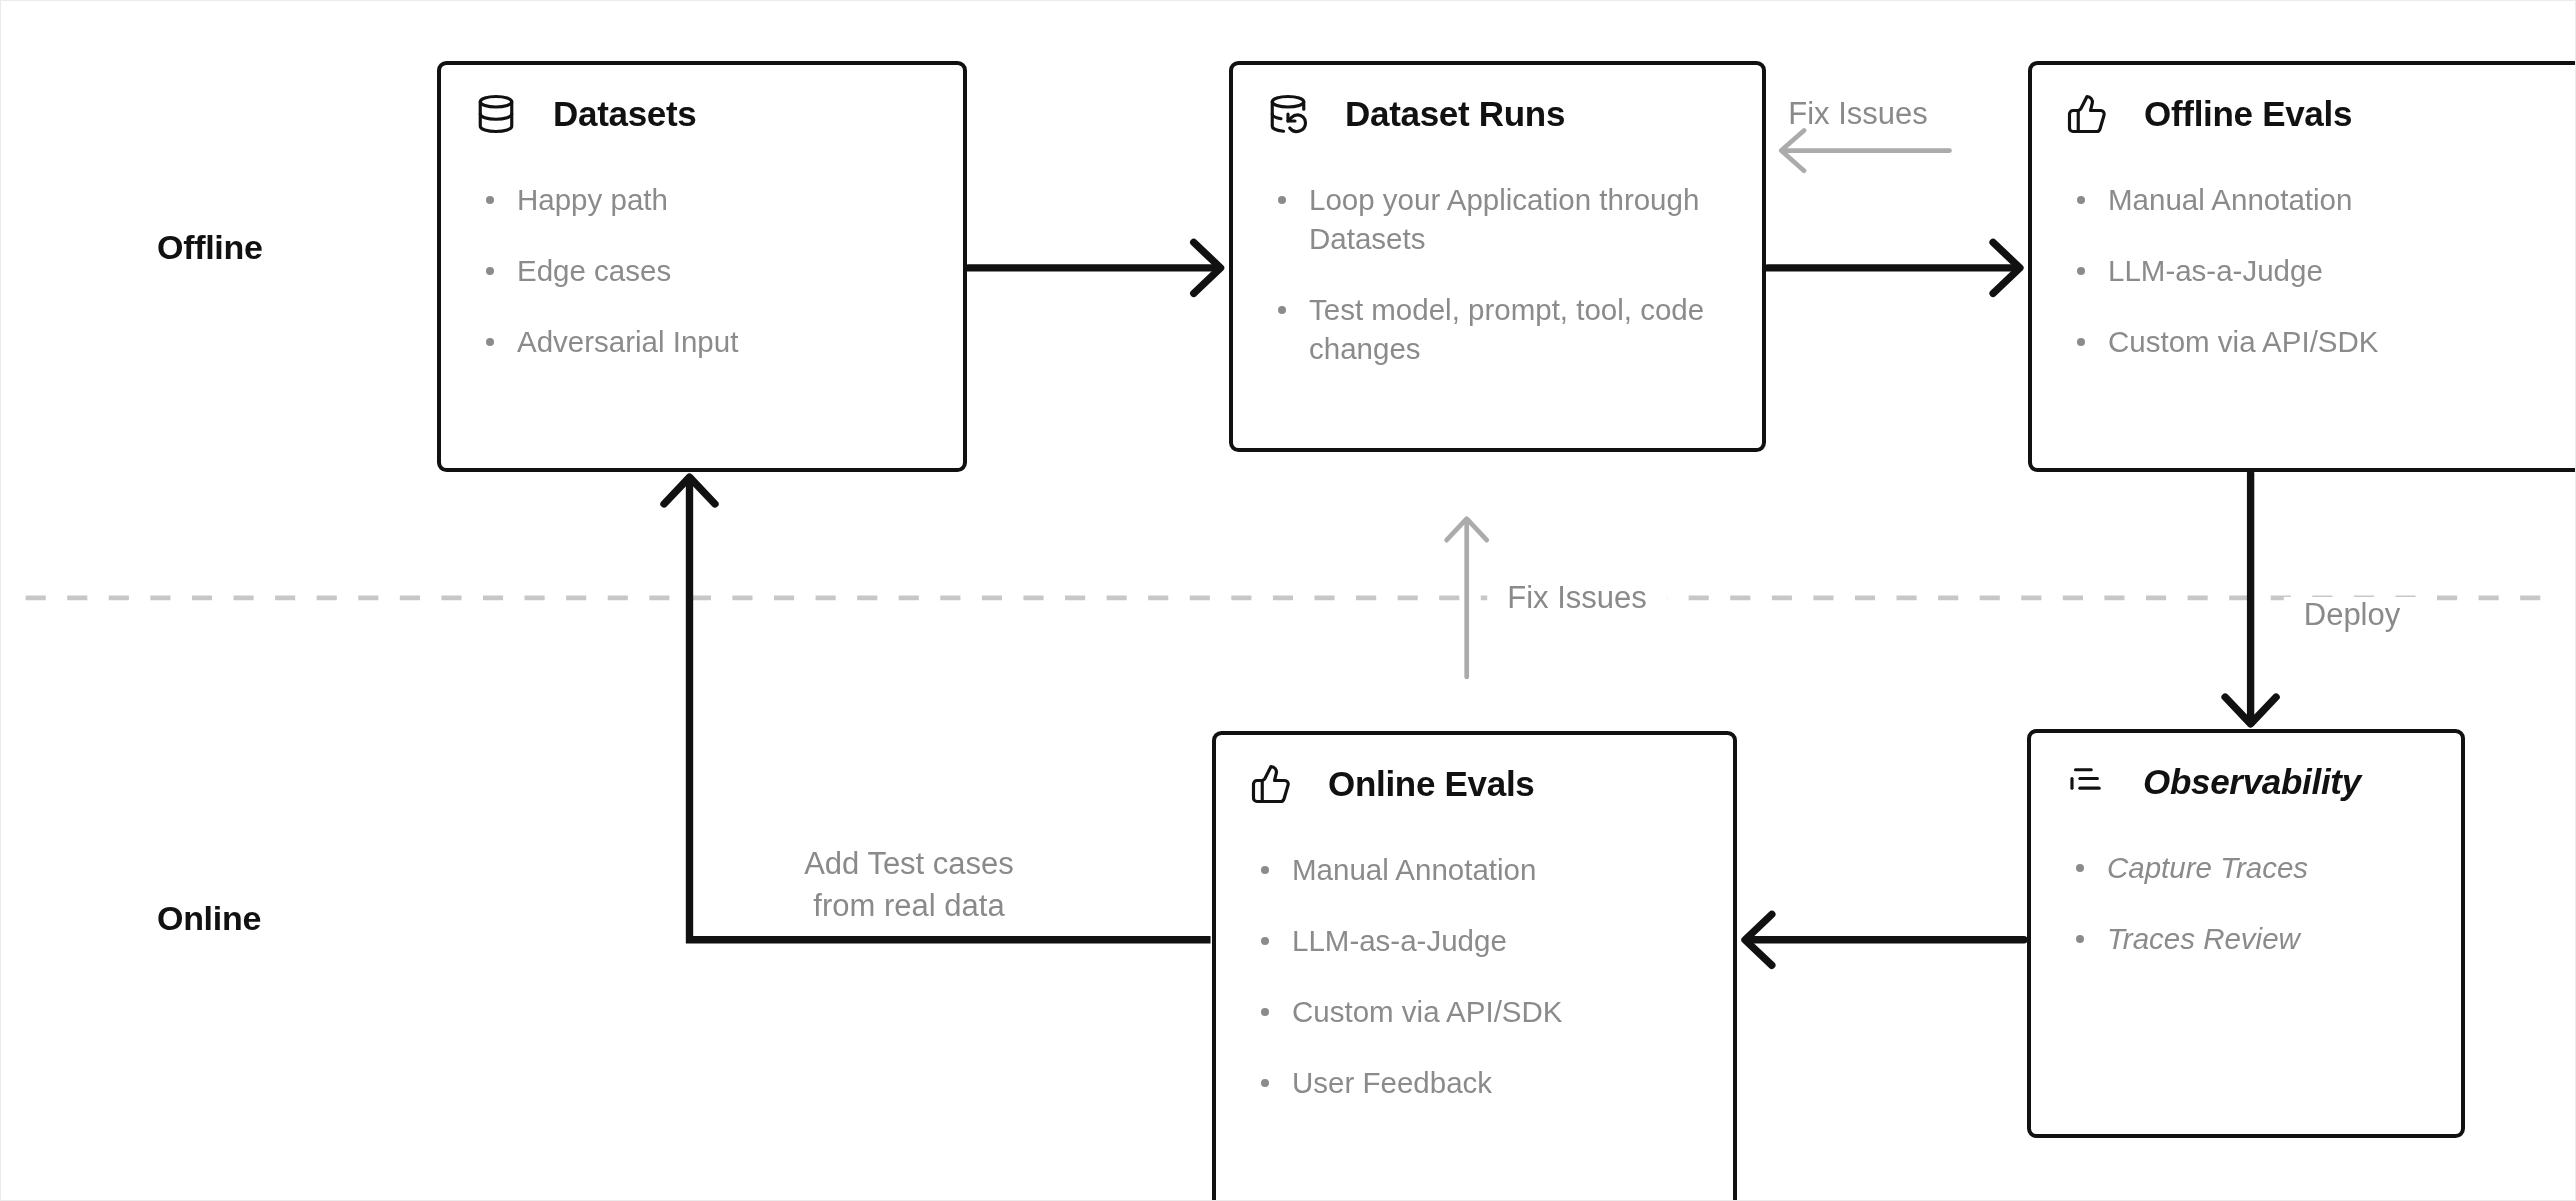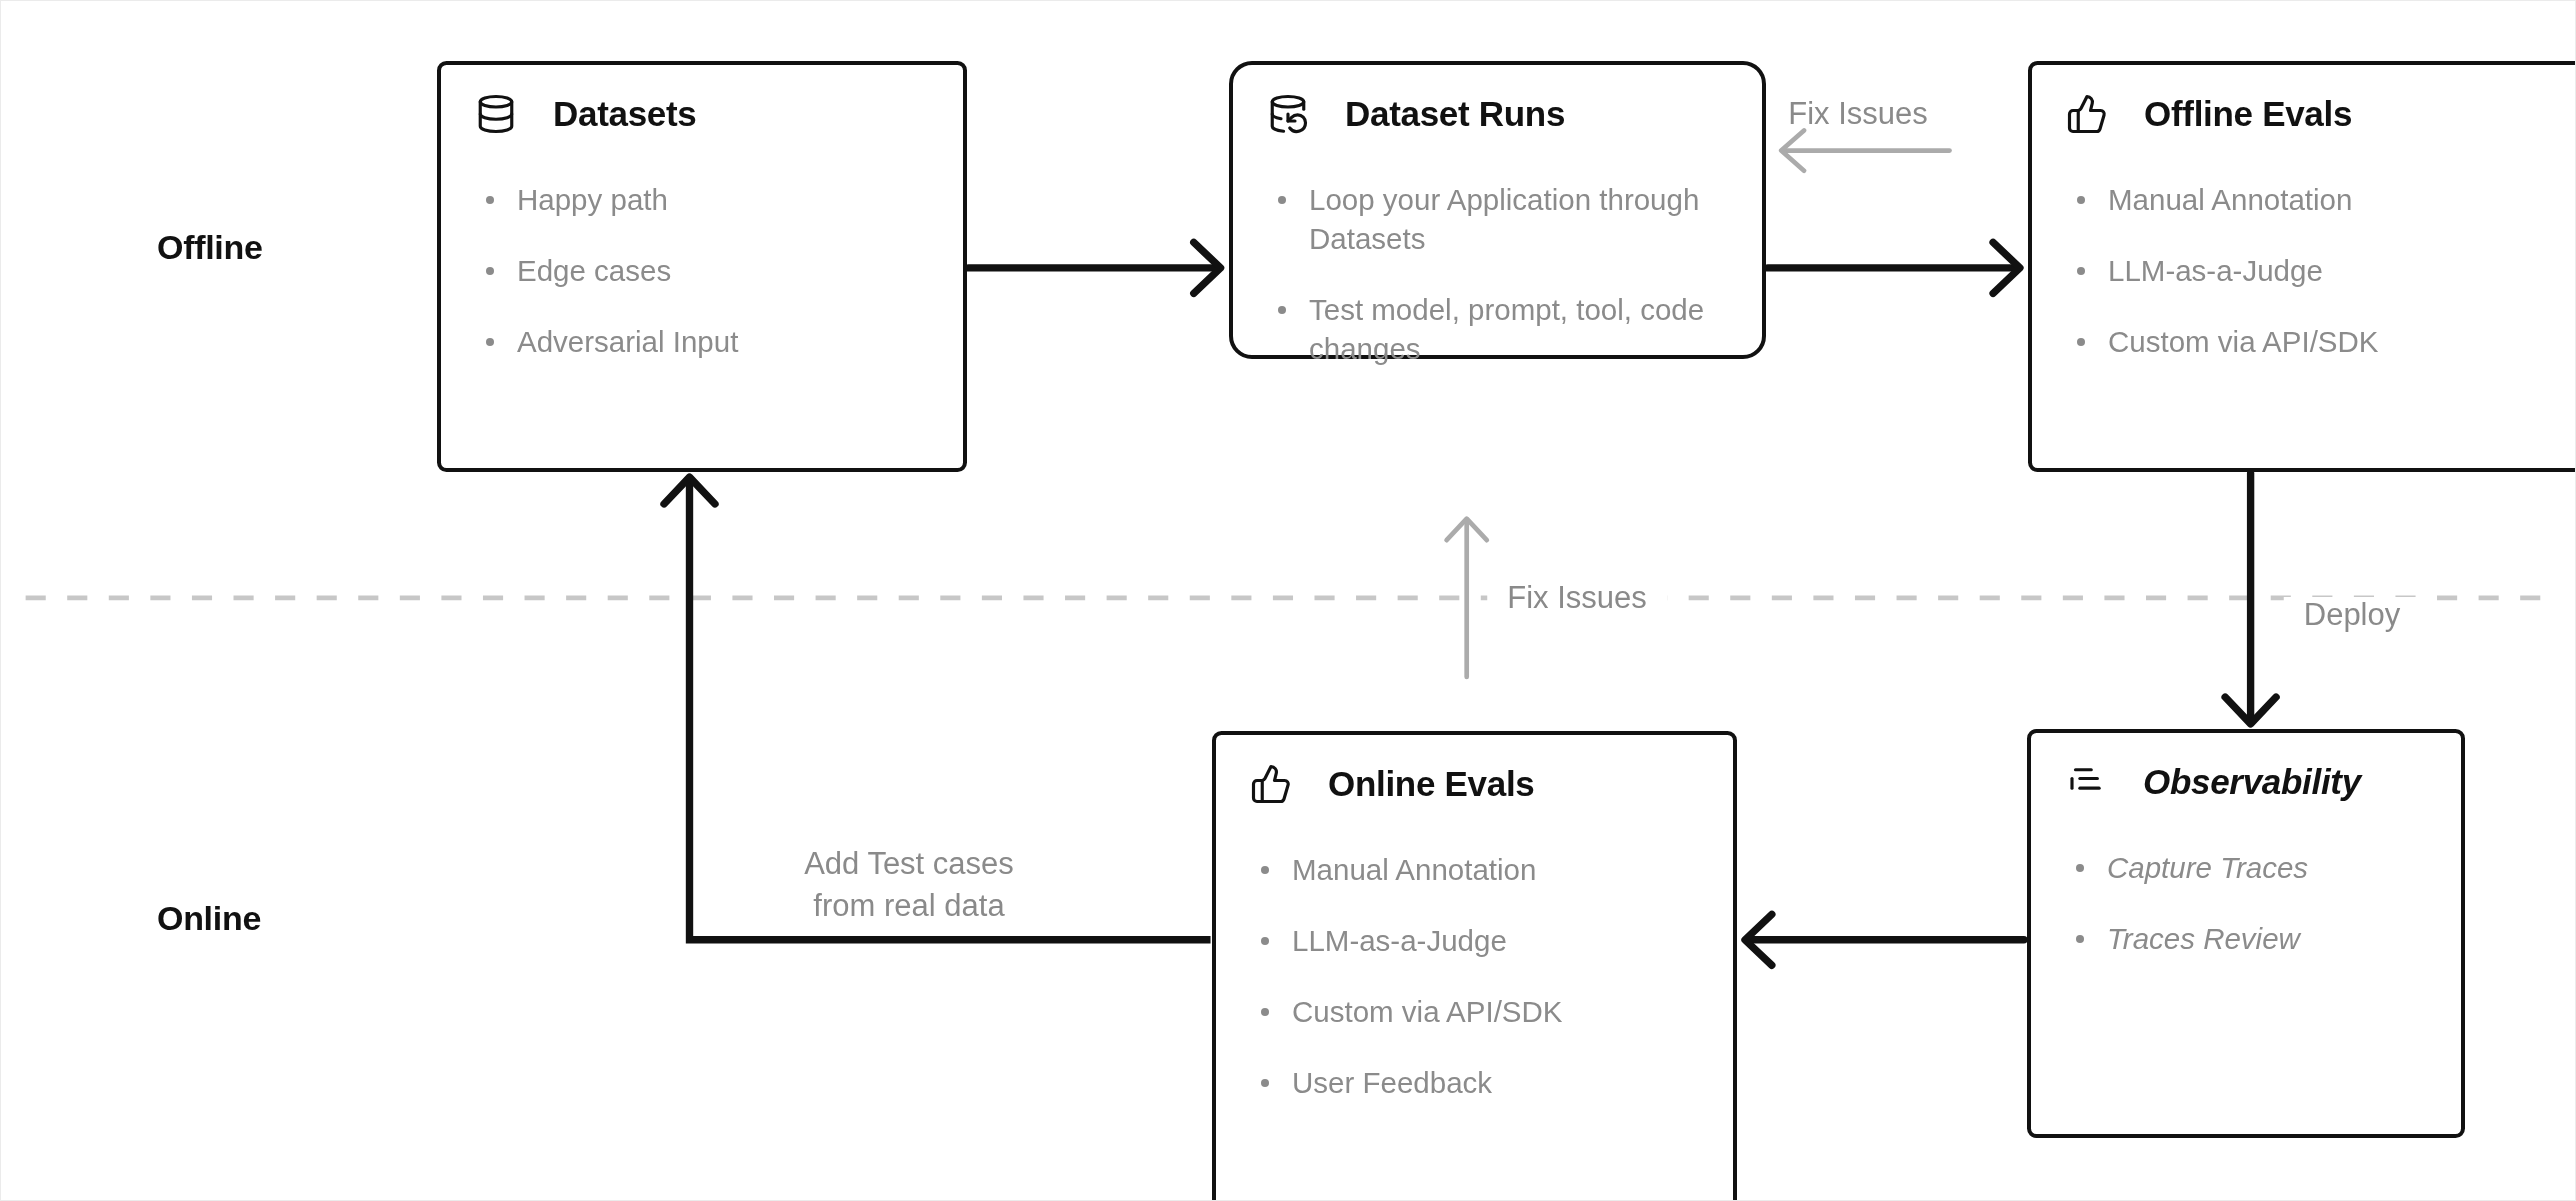--- a/index.html
+++ b/index.html
@@ -115,21 +115,21 @@
       </span>
       <span class="box-title">Datasets</span>
     </div>
     <ul>
       <li>Happy path</li>
       <li>Edge cases</li>
       <li>Adversarial Input</li>
     </ul>
   </div>
 
-  <div class="box" style="left:1228px;top:60px;width:537px;height:298px;border-radius:23px;">
+  <div class="box" style="left:1228px;top:60px;width:537px;height:391px;">
     <div class="box-head">
       <span class="box-icon">
         <svg viewBox="0 0 24 24">
             <ellipse cx="12" cy="5" rx="9" ry="3"></ellipse>
             <path d="M3 12a9 3 0 0 0 5 2.69"></path>
             <path d="M21 9.3V5"></path>
             <path d="M3 5v14a9 3 0 0 0 6.47 2.88"></path>
             <path d="M12 12v4h4"></path>
             <path d="M13 20a5 5 0 0 0 9-3 4.5 4.5 0 0 0-4.5-4.5c-1.33 0-2.54.54-3.41 1.41L12 16"></path>
           </svg>

